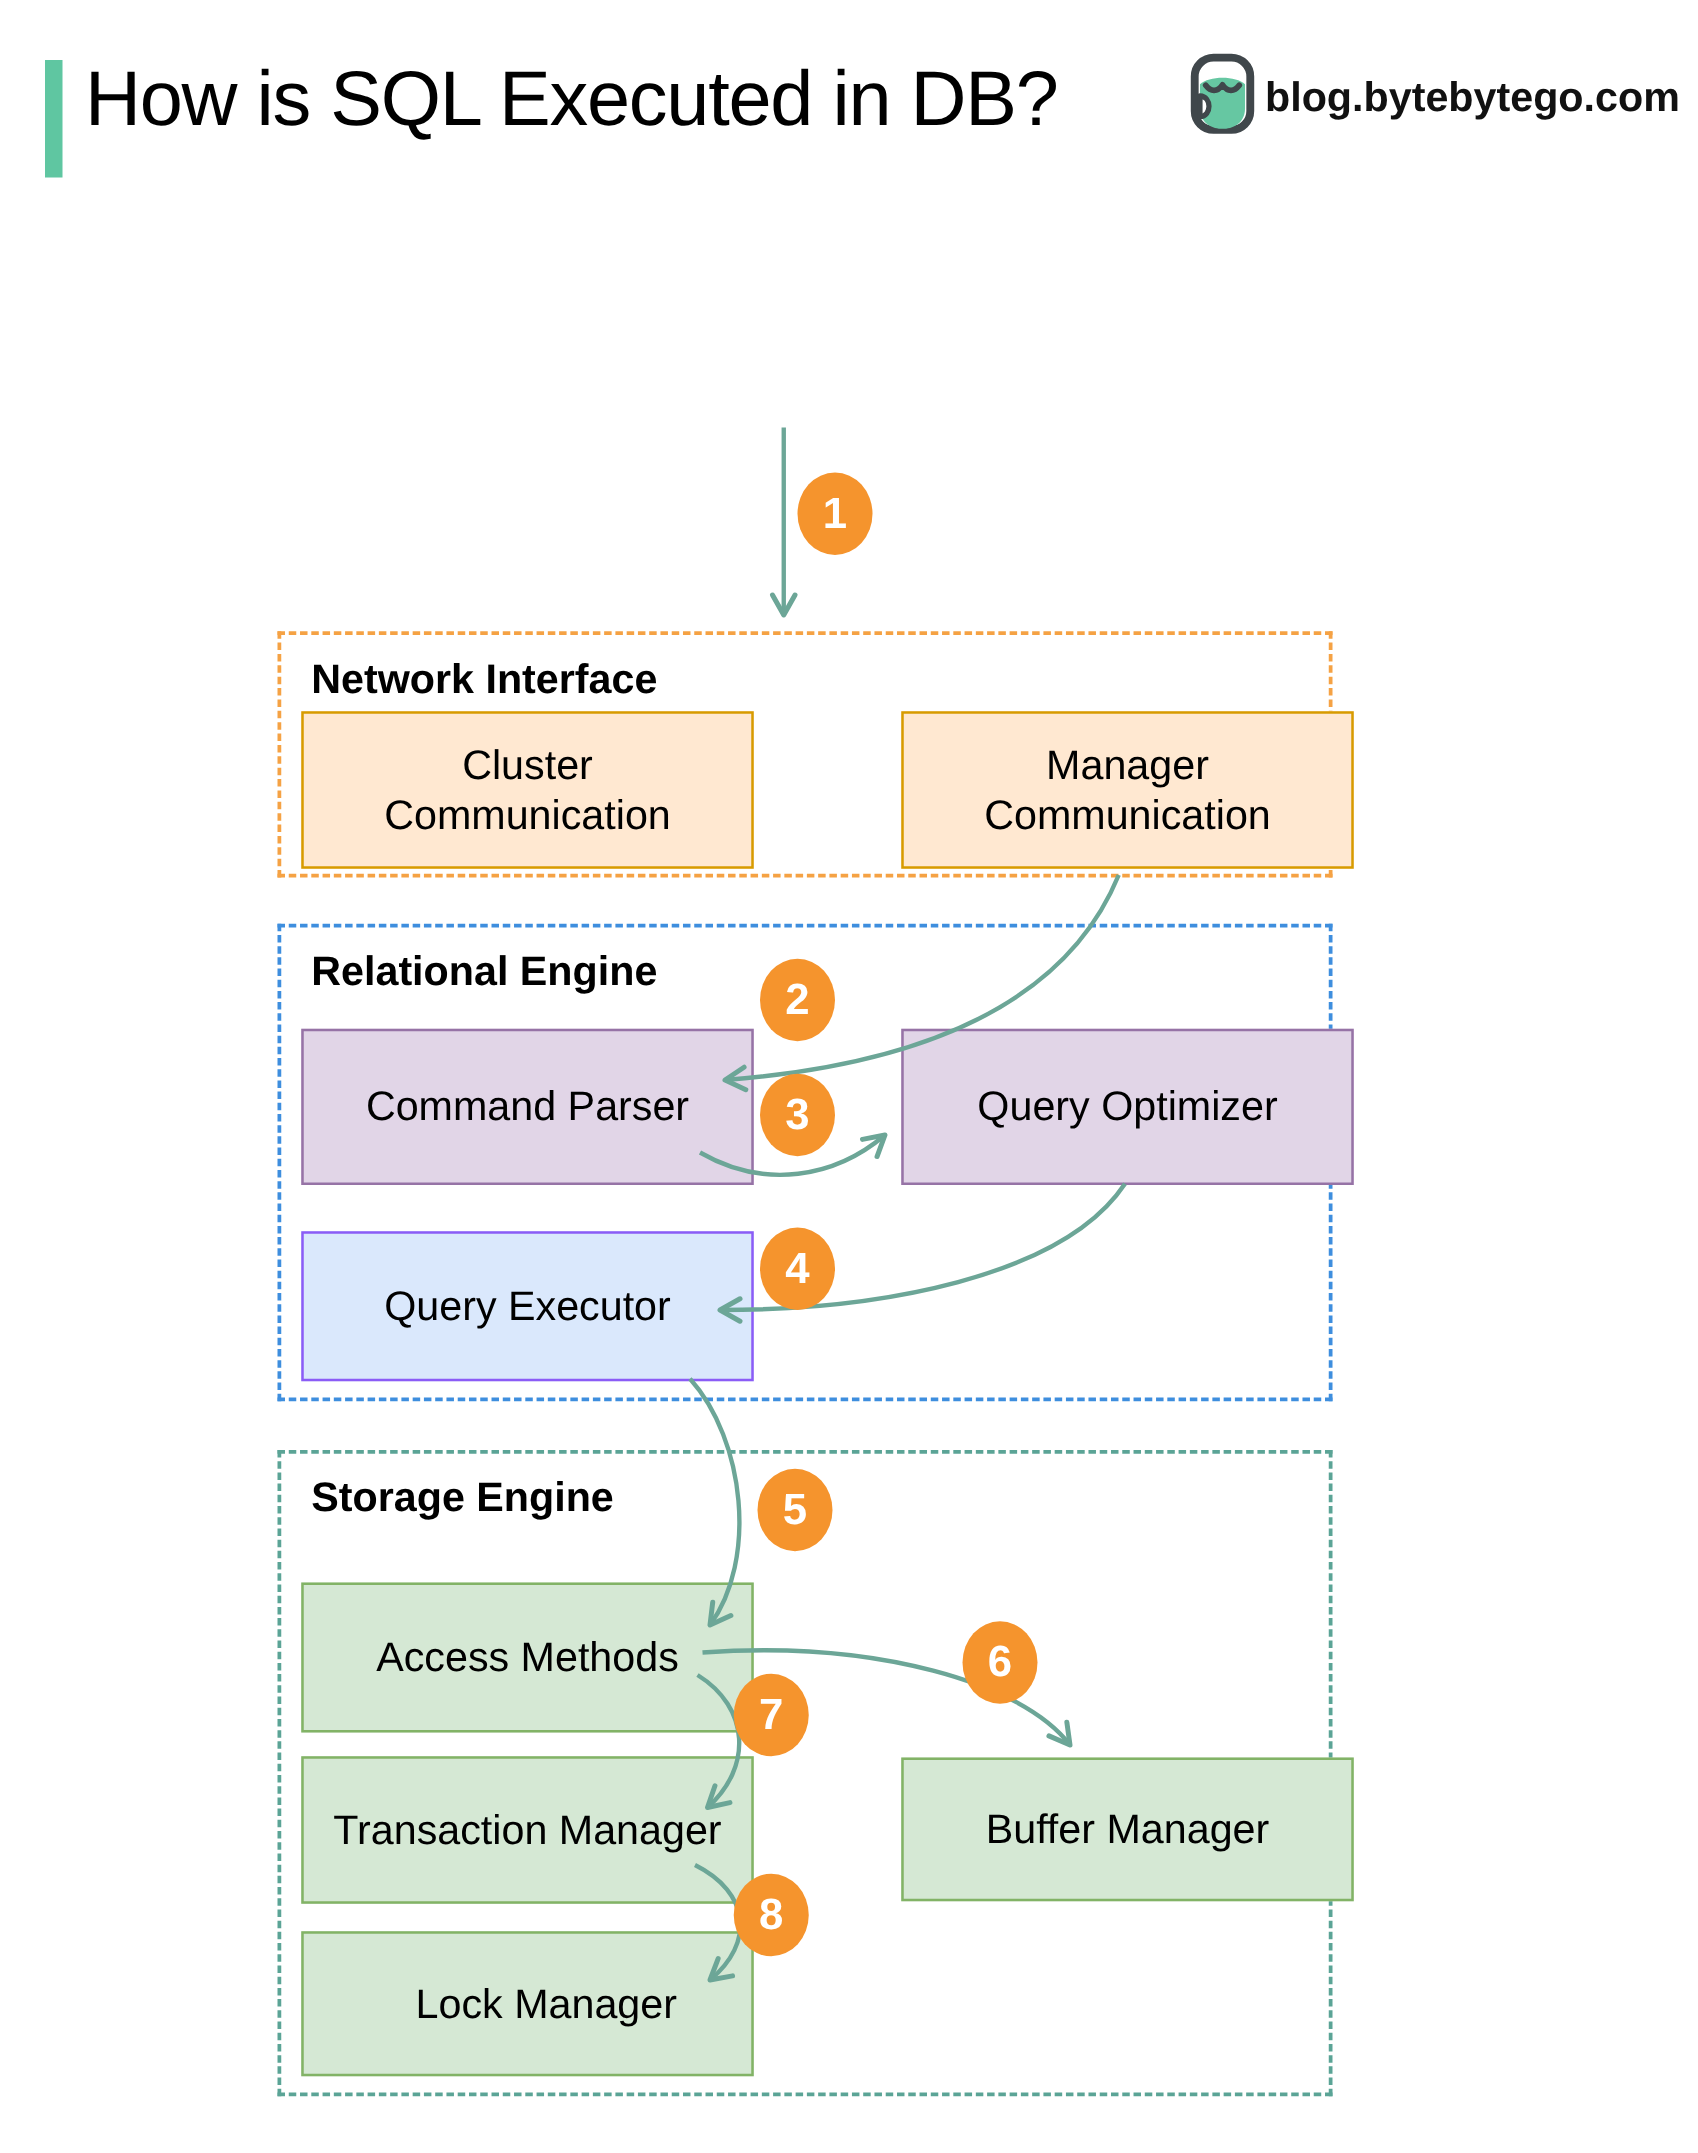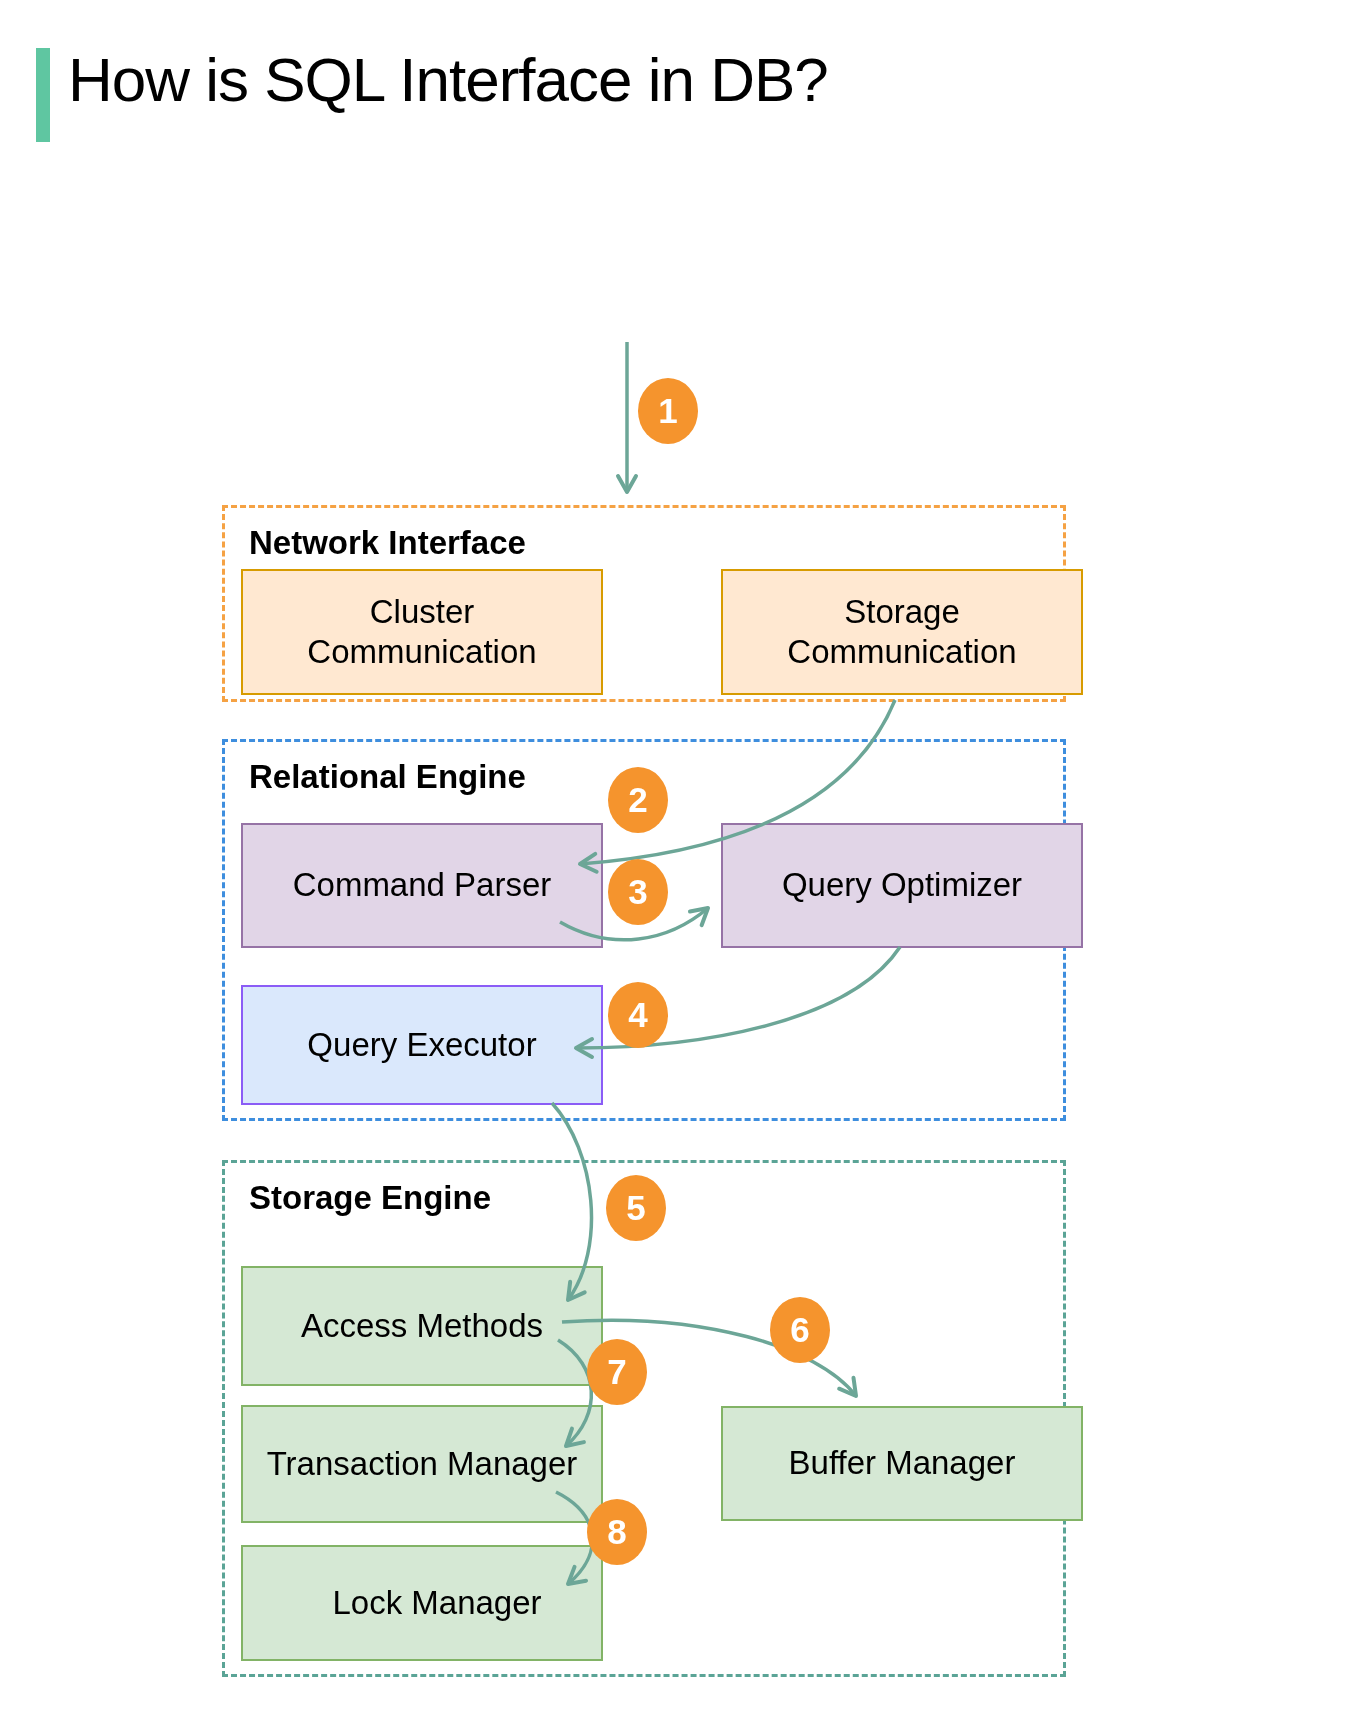--- a/index.html
+++ b/index.html
@@ -96,31 +96,42 @@
   .step-6 { left: 770px;  top: 1297px; }
   .step-7 { left: 587px;  top: 1339px; }
   .step-8 { left: 587px;  top: 1499px; }
 </style>
 </head>
 <body>
 
 <div class="canvas">
 
   <div class="accent-bar"></div>
-  <h1 class="page-title">How is SQL Interface in DB?</h1>
-
+  <h1 class="page-title">How is SQL Executed in DB?</h1>
+
+  <div class="brand">
+    <span>
+      <svg viewBox="0 0 62 78" aria-hidden="true">
+        <rect x="4.5" y="4.5" width="53" height="69" rx="18" fill="#ffffff" stroke="#40474b" stroke-width="7.5"></rect>
+        <path d="M9.5 30 C 18 21.5 44 21.5 52.5 30 L52.5 53 C52.5 67.5 40 72.5 31 72.5 C22 72.5 9.5 67.5 9.5 53 Z" fill="#66c7a2"></path>
+        <path d="M15 31 C 20 37.5 26 37.5 31 30.5 C 36 37.5 42 37.5 47 31" fill="none" stroke="#40474b" stroke-width="5.5" stroke-linecap="round" stroke-linejoin="round"></path>
+        <path d="M9.5 41 C 21 41.5 21 60.5 9.5 61 Z" fill="#ffffff" stroke="#40474b" stroke-width="5" stroke-linejoin="round"></path>
+      </svg>
+    </span>
+    <span class="brand-text">blog.bytebytego.com</span>
+  </div>
 
 
   <div class="section sec-network">
     <div class="section-title">Network Interface</div>
     <div class="node n-orange pos-cluster">
       <span>Cluster Communication</span>
     </div>
     <div class="node n-orange pos-client">
-      <span>Storage Communication</span>
+      <span>Manager Communication</span>
     </div>
   </div>
 
   <div class="section sec-relational">
     <div class="section-title">Relational Engine</div>
     <div class="node n-purple pos-parser">
       <span>Command Parser</span>
     </div>
     <div class="node n-purple pos-optimizer">
       <span>Query Optimizer</span>

